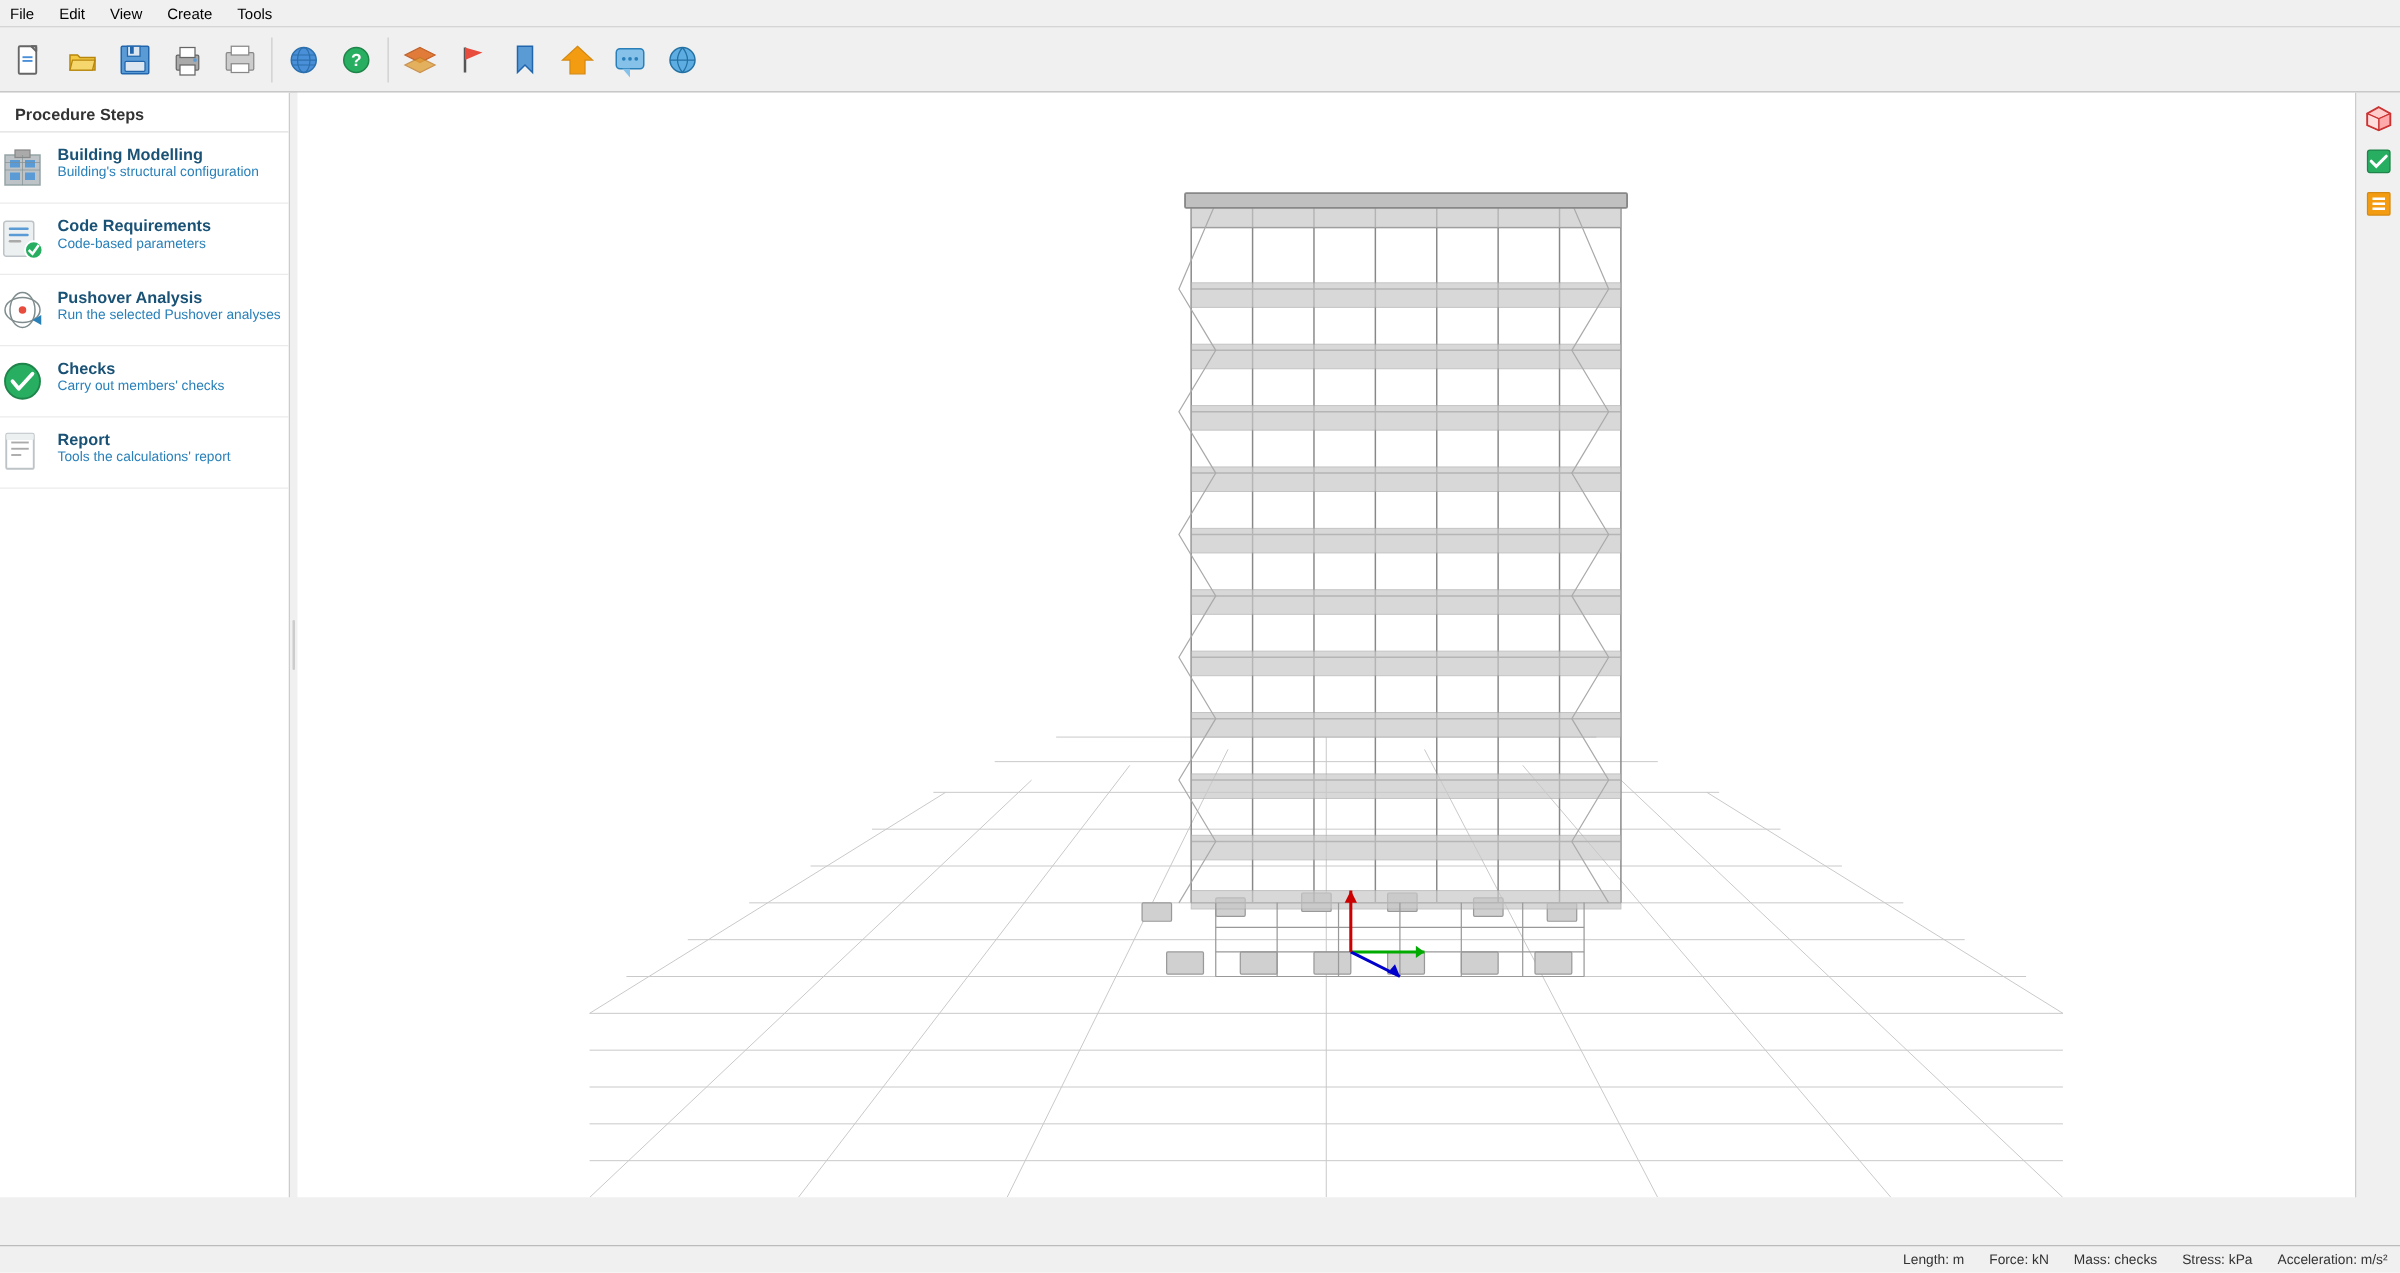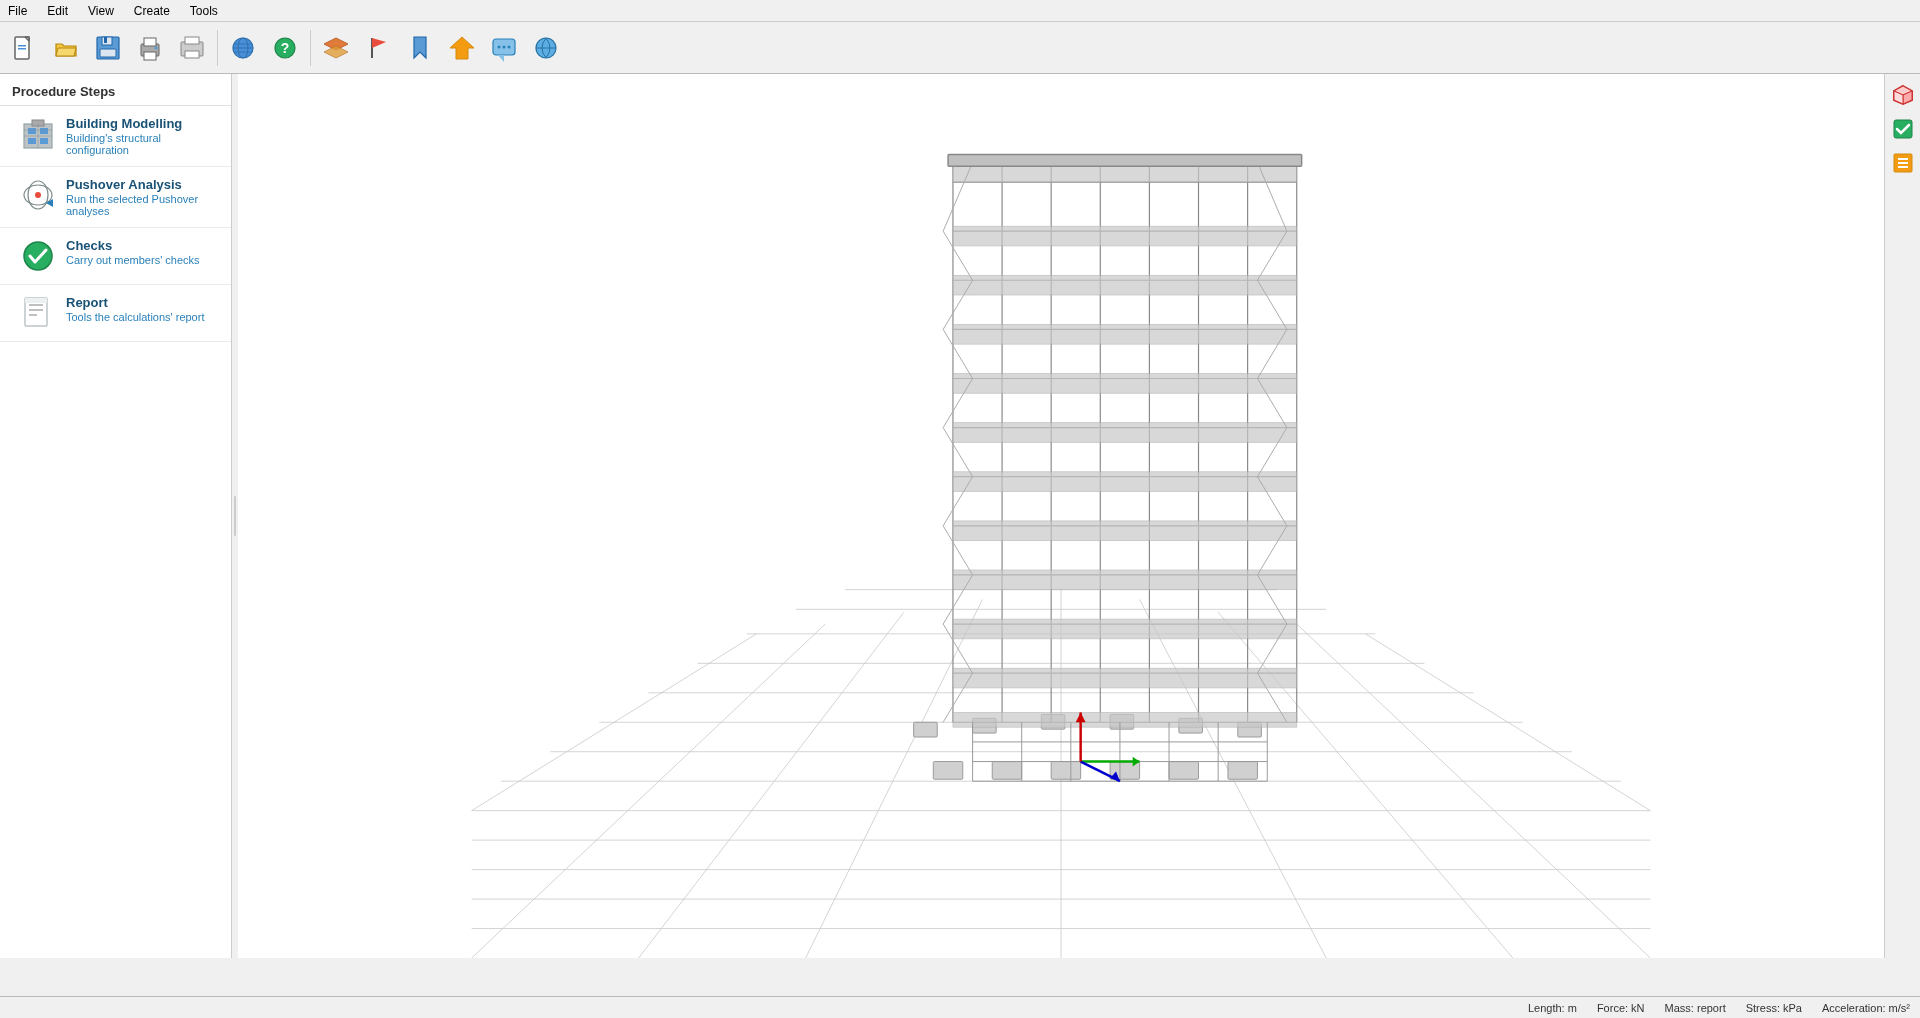--- a/index.html
+++ b/index.html
@@ -59,21 +59,21 @@
     .sidebar-title {
       padding: 10px 12px 6px;
       font-size: 13px;
       font-weight: bold;
       color: #333;
       border-bottom: 1px solid #e0e0e0;
     }
     .sidebar-item {
       display: flex;
       align-items: flex-start;
-      padding: 10px 20px;
+      padding: 10px 0;
       border-bottom: 1px solid #ebebeb;
       cursor: pointer;
       gap: 10px;
     }
     .sidebar-item-icon {
       width: 36px; height: 36px;
       flex-shrink: 0;
       display: flex; align-items: center; justify-content: center;
     }
     .sidebar-item-text { flex: 1; }
@@ -301,20 +301,36 @@
           <line x1="4" y1="20" x2="32" y2="20" stroke="#7f8c8d" stroke-width="0.5"></line>
           <line x1="18" y1="8" x2="18" y2="32" stroke="#7f8c8d" stroke-width="0.5"></line>
         </svg>
       </div>
       <div class="sidebar-item-text">
         <div class="sidebar-item-title">Building Modelling</div>
         <div class="sidebar-item-subtitle">Building's structural configuration</div>
       </div>
     </div>
 
+    <div class="sidebar-item">
+      <div class="sidebar-item-icon icon-with-badge">
+        <svg width="36" height="36" viewBox="0 0 36 36">
+          <rect x="3" y="4" width="24" height="28" rx="2" fill="#ecf0f1" stroke="#bdc3c7" stroke-width="1.2"></rect>
+          <rect x="7" y="9" width="16" height="2" rx="1" fill="#5b9bd5"></rect>
+          <rect x="7" y="14" width="16" height="2" rx="1" fill="#5b9bd5"></rect>
+          <rect x="7" y="19" width="10" height="2" rx="1" fill="#aaa"></rect>
+          <circle cx="27" cy="27" r="7" fill="#27ae60" stroke="white" stroke-width="1.5"></circle>
+          <polyline points="23,27 26,30 31,23" fill="none" stroke="white" stroke-width="2"></polyline>
+        </svg>
+      </div>
+      <div class="sidebar-item-text">
+        <div class="sidebar-item-title">Code Requirements</div>
+        <div class="sidebar-item-subtitle">Code-based parameters</div>
+      </div>
+    </div>
 
 
     <div class="sidebar-item">
       <div class="sidebar-item-icon">
         <svg width="36" height="36" viewBox="0 0 36 36">
           <ellipse cx="18" cy="18" rx="14" ry="10" fill="none" stroke="#7f8c8d" stroke-width="1.2"></ellipse>
           <ellipse cx="18" cy="18" rx="10" ry="14" fill="none" stroke="#7f8c8d" stroke-width="1.2"></ellipse>
           <circle cx="18" cy="18" r="3" fill="#e74c3c"></circle>
           <polygon points="26,26 33,22 33,30" fill="#2980b9"></polygon>
         </svg>
@@ -514,16 +530,16 @@
         <line x1="6" y1="11" x2="16" y2="11" stroke="white" stroke-width="2"></line>
         <line x1="6" y1="15" x2="16" y2="15" stroke="white" stroke-width="2"></line>
       </svg>
     </div>
   </div>
 </div>
 
 <div class="status-bar">
   <span class="status-item">Length: m</span>
   <span class="status-item">Force: kN</span>
-  <span class="status-item">Mass: report</span>
+  <span class="status-item">Mass: checks</span>
   <span class="status-item">Stress: kPa</span>
   <span class="status-item">Acceleration: m/s²</span>
 </div>
 
 </body></html>

